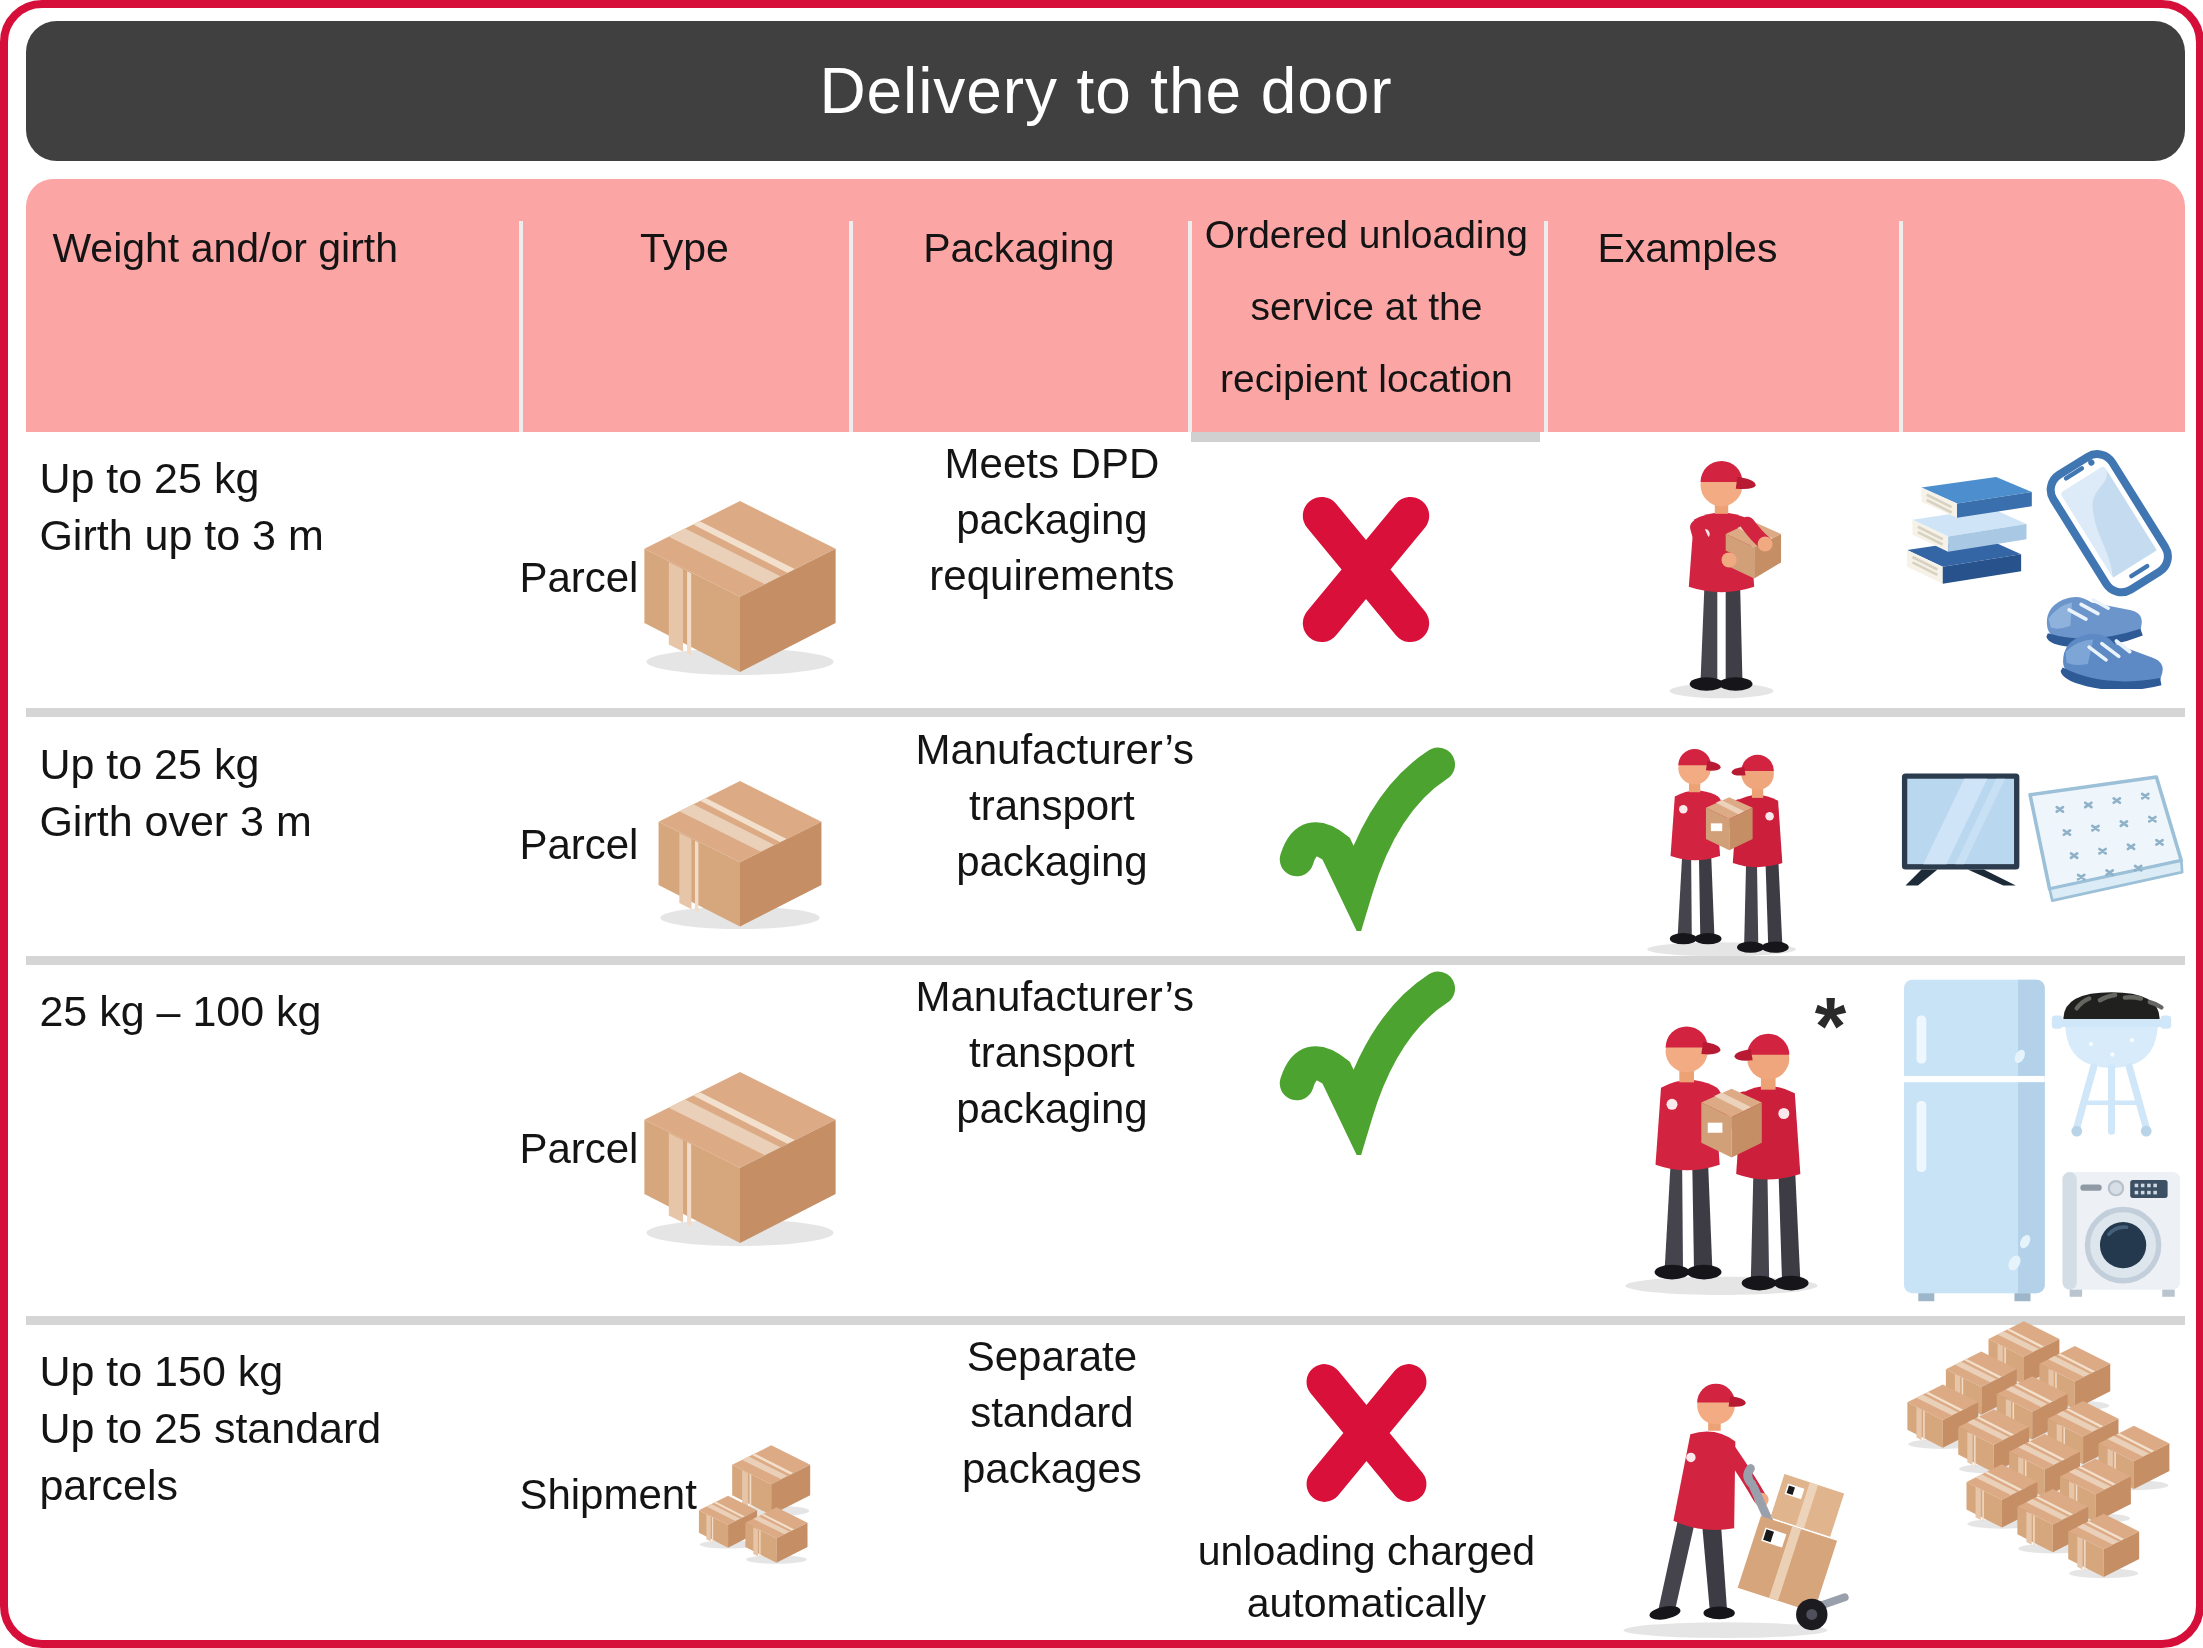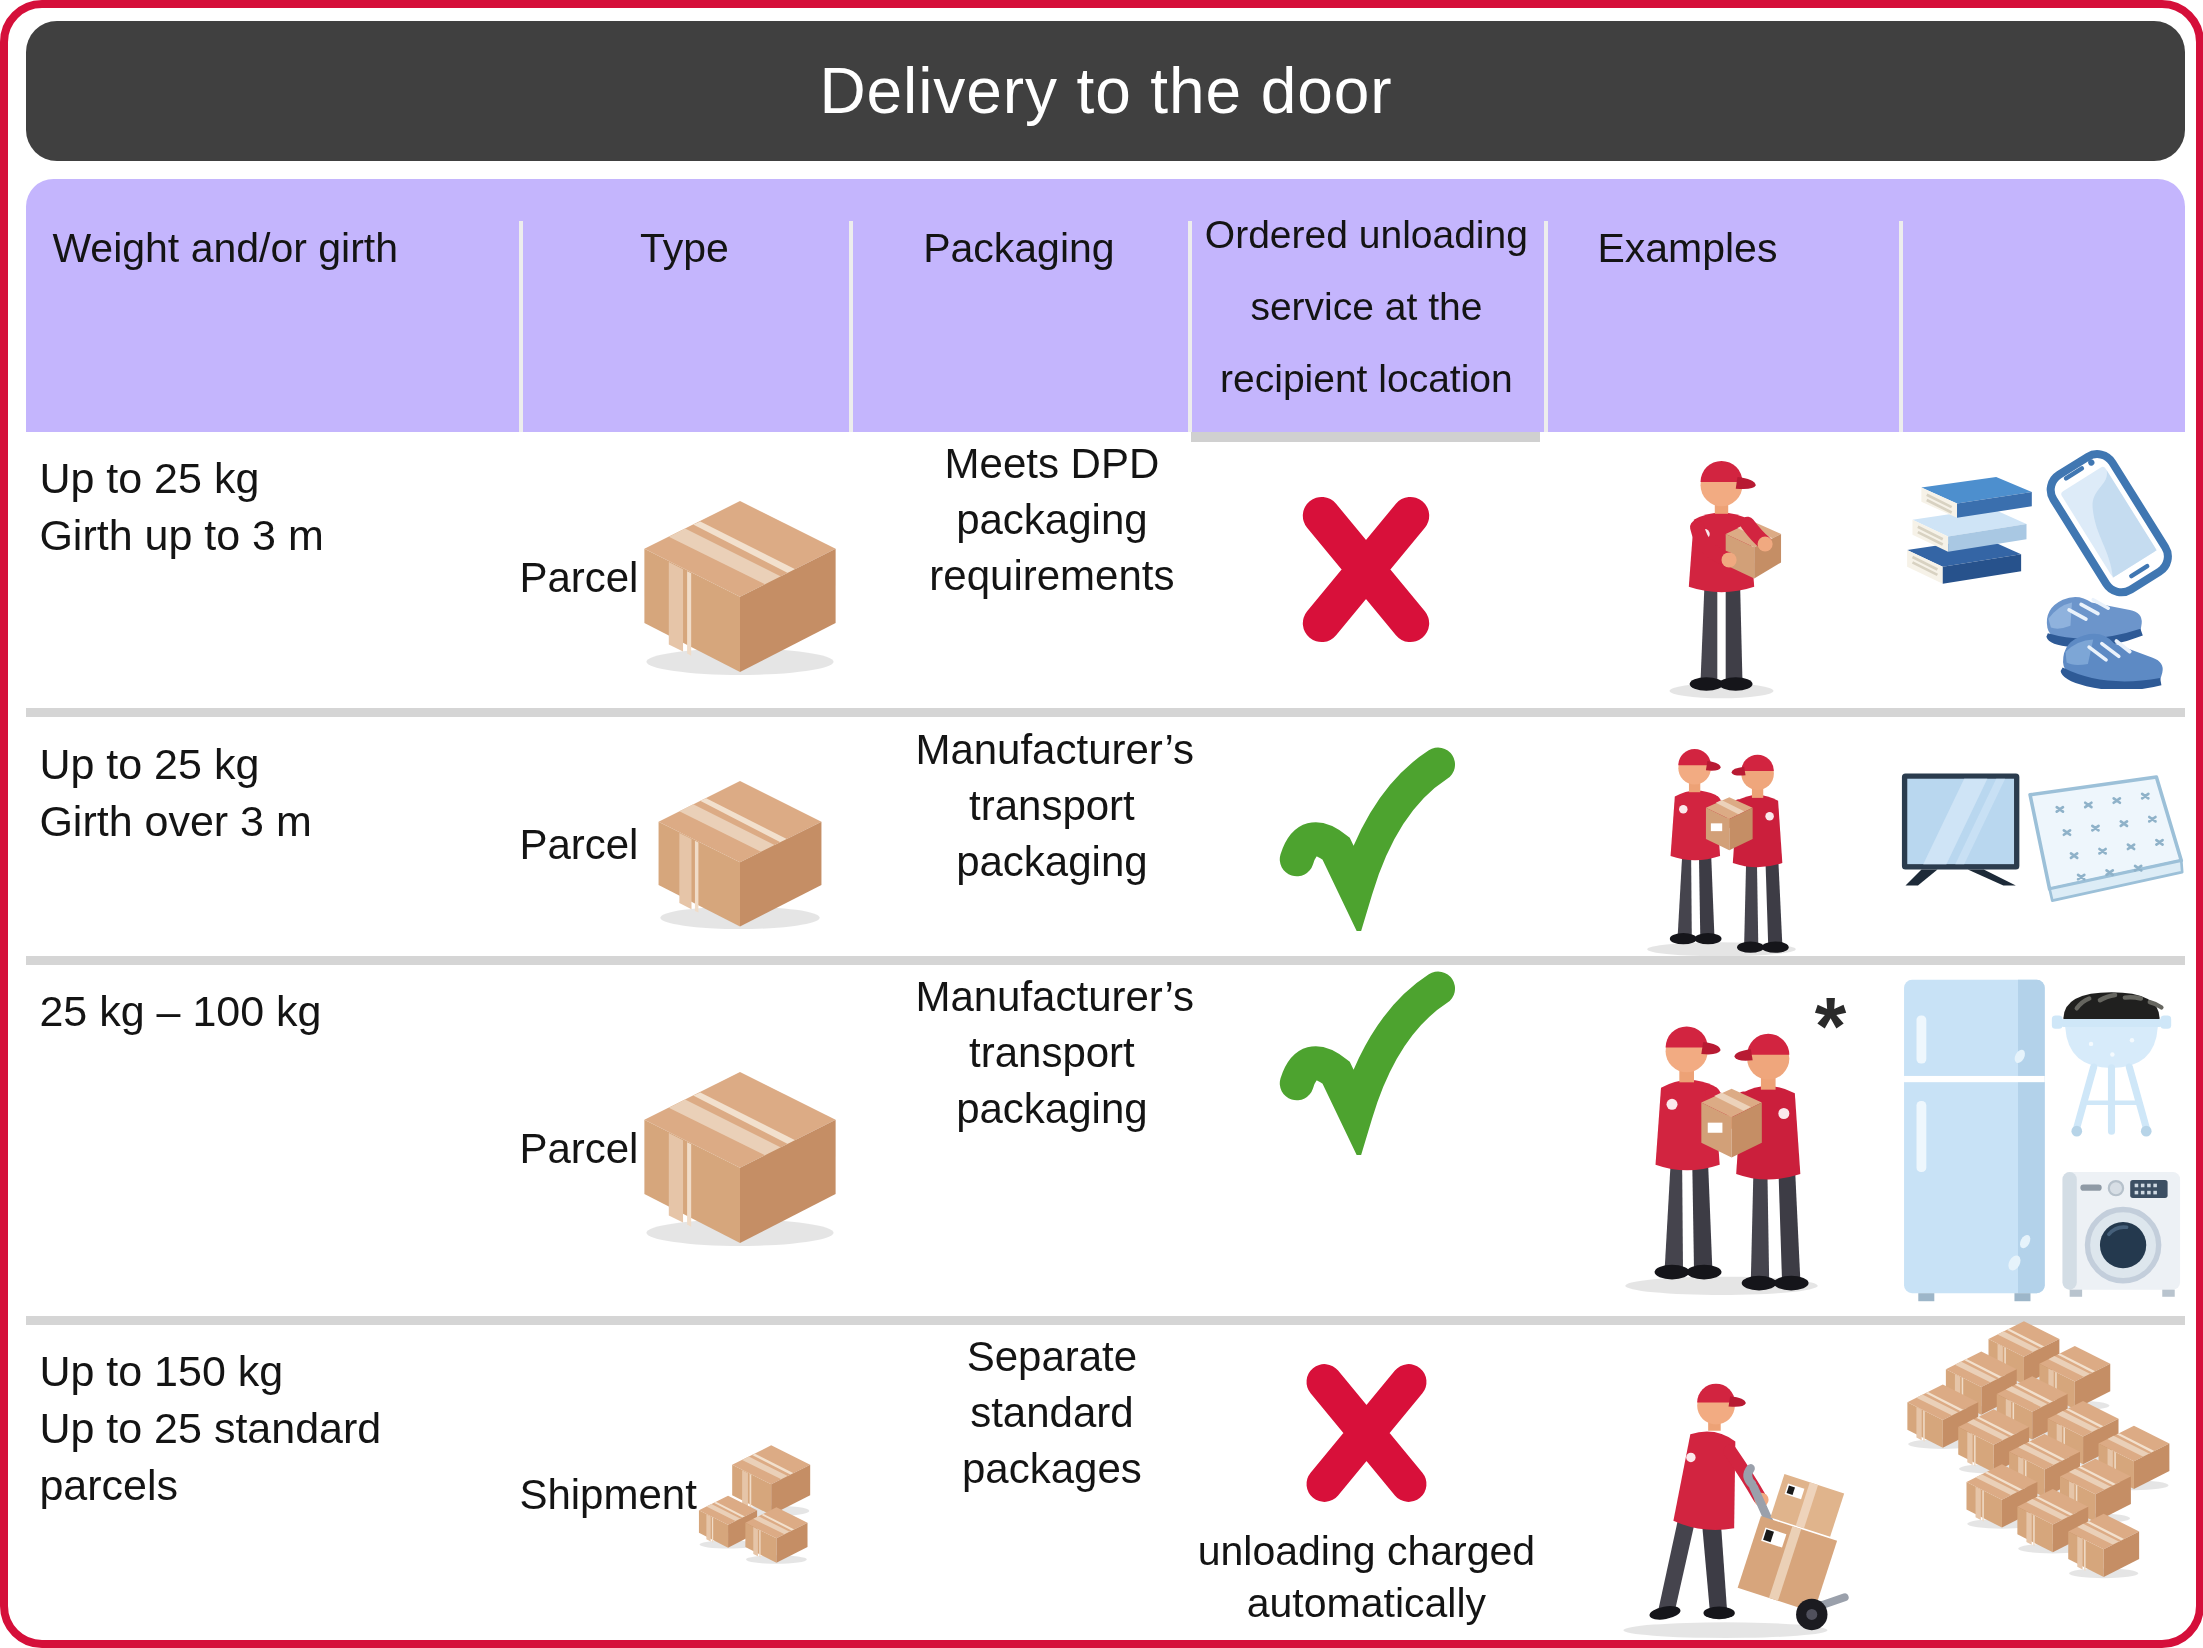--- a/index.html
+++ b/index.html
@@ -2,21 +2,21 @@
 <html style="font-size:14.7px"><head>
 <meta charset="utf-8">
 <style>
   * { box-sizing: border-box; margin: 0; padding: 0; }
   html,body { width:2204px; height:1648px; background:#ffffff; font-family:"Liberation Sans", sans-serif; color:#141414; }
   .canvas { position:relative; width:2204px; height:1648px; background:#ffffff; border:8.3px solid #d50f3a; border-radius:42px; overflow:hidden; }
 
   .title-bar { position:absolute; left:18.4px; top:13px; width:2159px; height:140px; background:#404040; border-radius:31px; display:flex; align-items:center; justify-content:center; }
   .title-bar span { color:#ffffff; font-size:64px; font-weight:500; letter-spacing:0.9px; }
 
-  .header-band { position:absolute; left:18.4px; top:171px; width:2159px; height:253px; background:#c4b5fd; border-radius:27.5px 27.5px 0 0; display:flex; }
+  .header-band { position:absolute; left:18.4px; top:171px; width:2159px; height:253px; background:#fca5a5; border-radius:27.5px 27.5px 0 0; display:flex; }
   .hcell { position:relative; text-align:center; padding-top:35px; font-size:41px; line-height:1.7; }
   .hcell.left { text-align:left; padding-left:26px; }
   .hcell.small { font-size:39px; line-height:1.85; padding-top:20px; padding-left:7.3px; padding-right:7.3px; }
   .colsep { position:absolute; top:42px; bottom:0; width:3.7px; background:#ededed; }
   .band-extend { position:absolute; left:1165px; top:253px; width:349px; height:10px; background:#d0d0d0; }
 
   .row { position:absolute; left:18.4px; width:2159px; display:flex; }
   .row1 { top:424px; height:275px; }
   .row2 { top:710px; height:238px; }
   .row3 { top:957px; height:351px; }

